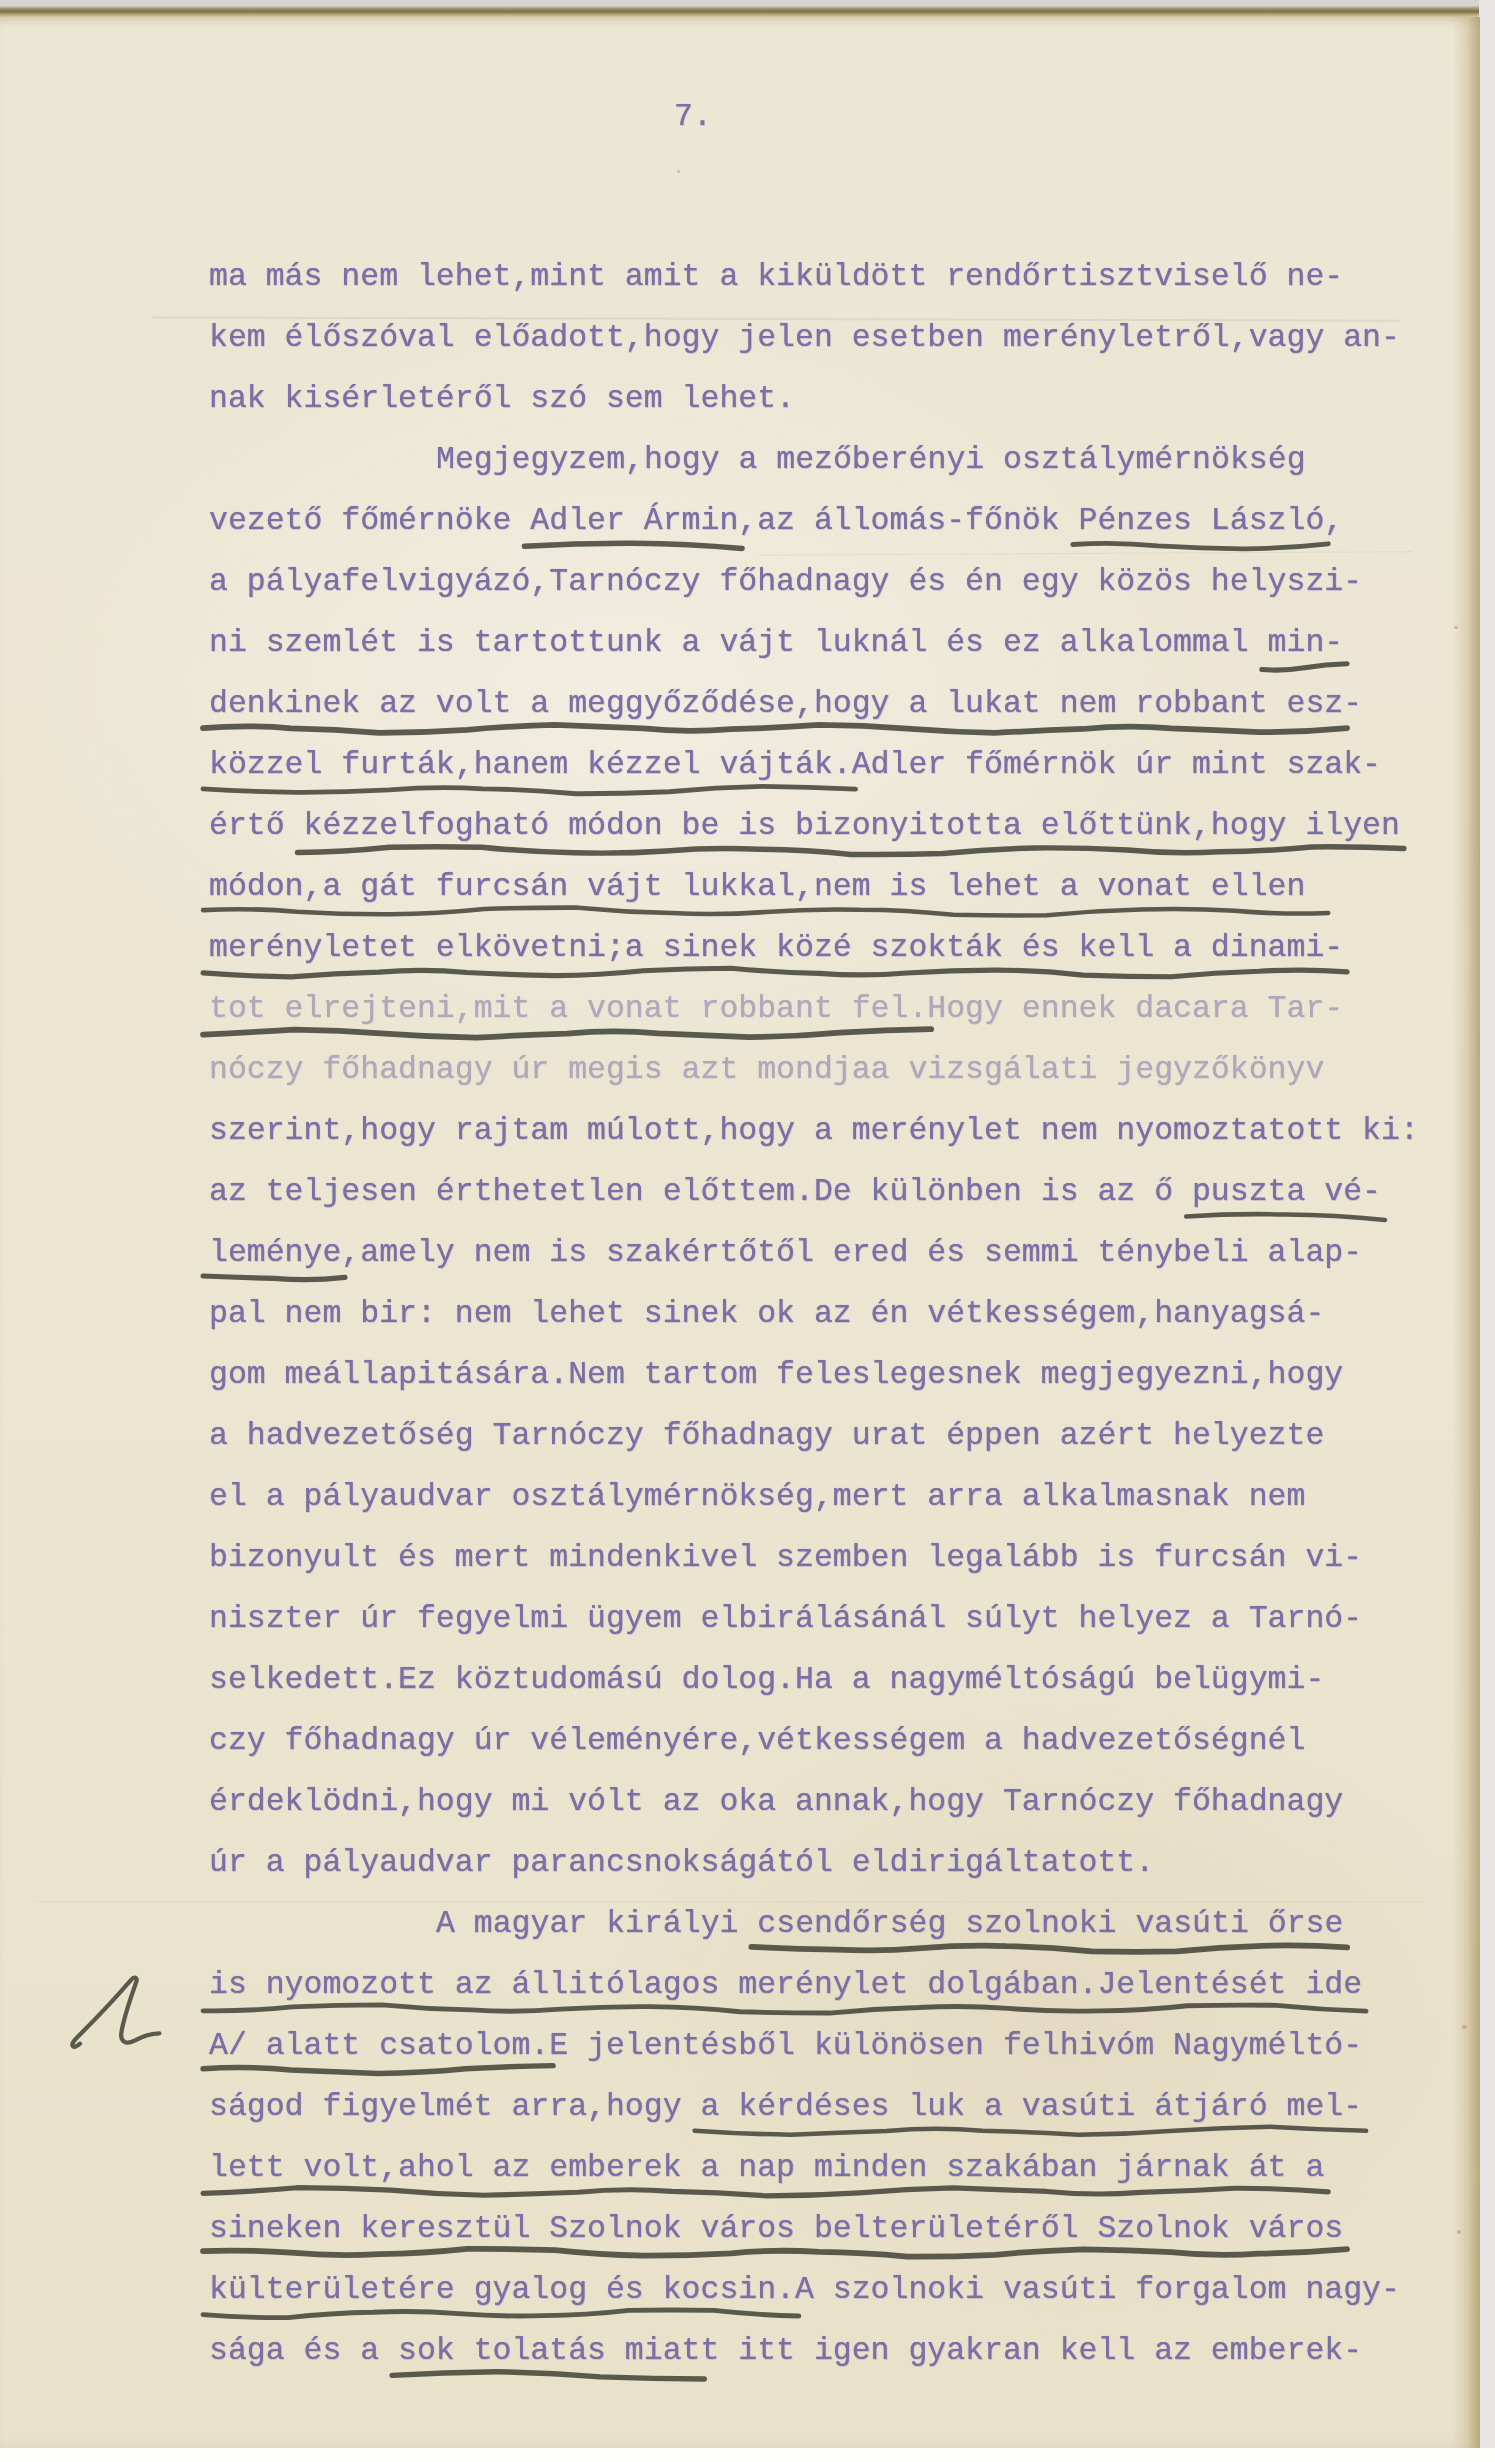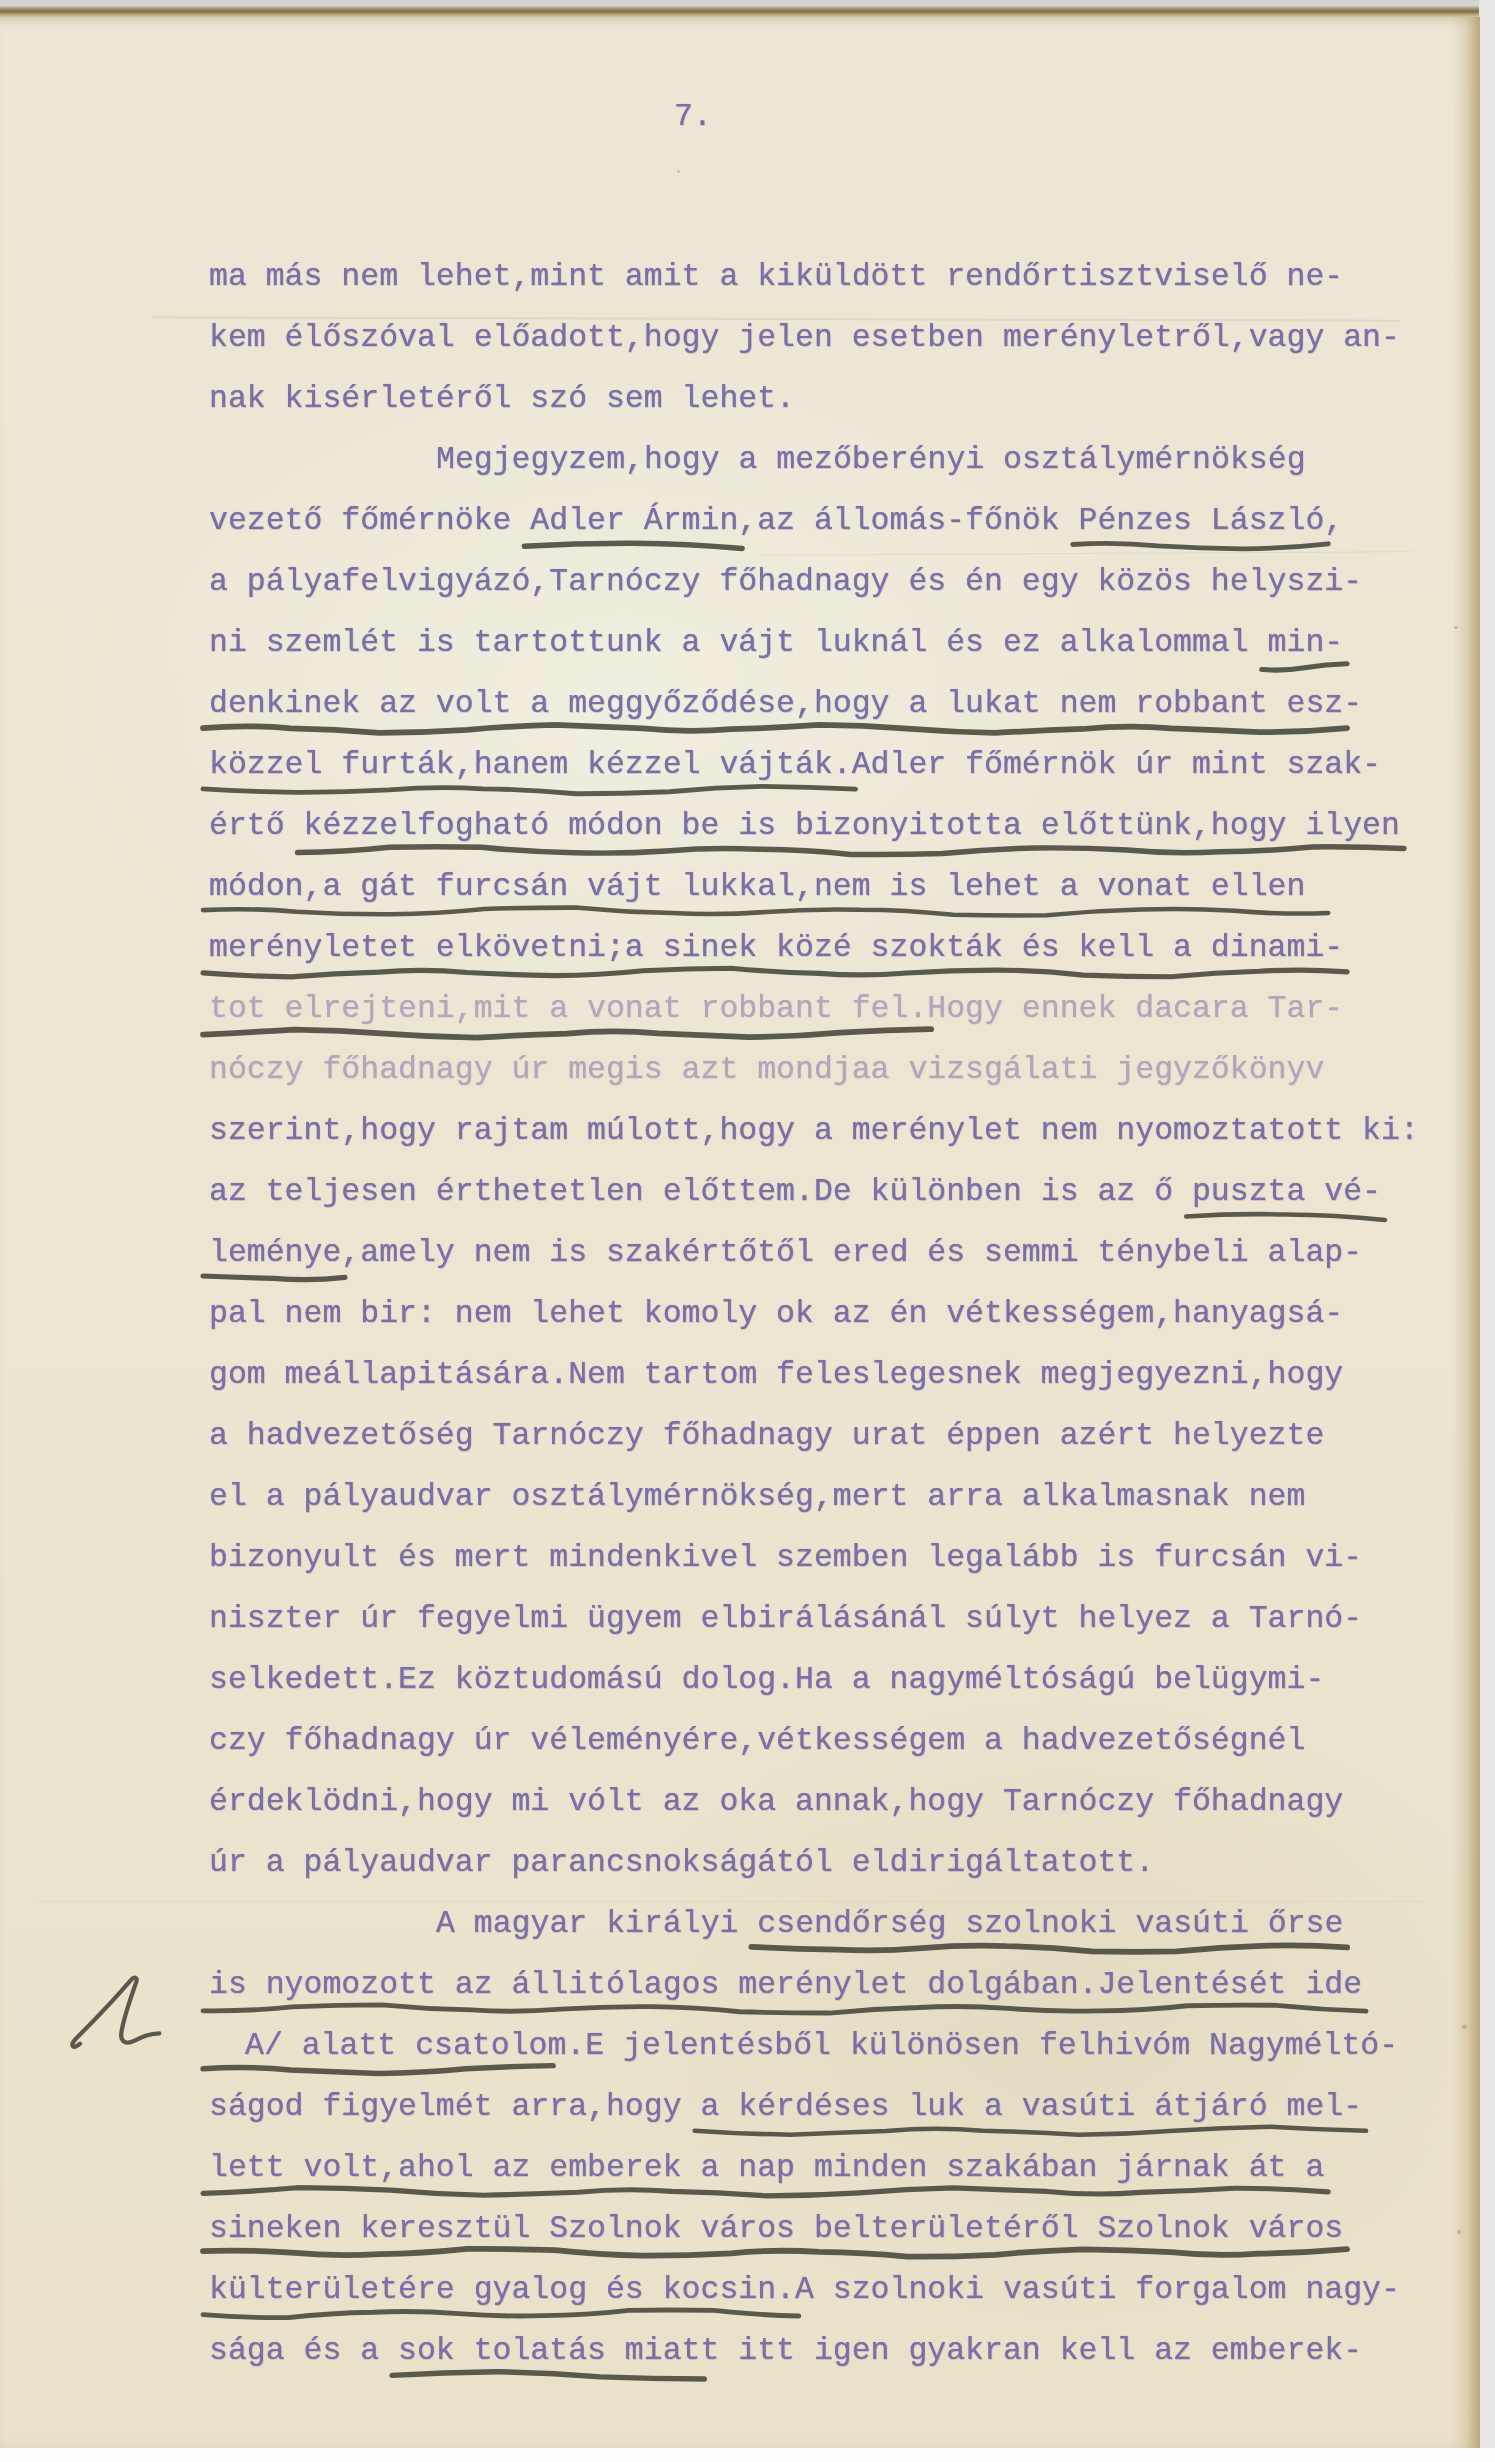--- a/index.html
+++ b/index.html
@@ -92,33 +92,33 @@
       <div class="typed-line typed" style="padding-left: 0px;">denkinek az volt a meggyőződése,hogy a lukat nem robbant esz-</div>
       <div class="typed-line typed" style="padding-left: 0px;">közzel furták,hanem kézzel vájták.Adler főmérnök úr mint szak-</div>
       <div class="typed-line typed" style="padding-left: 0px;">értő kézzelfogható módon be is bizonyitotta előttünk,hogy ilyen</div>
       <div class="typed-line typed" style="padding-left: 0px;">módon,a gát furcsán vájt lukkal,nem is lehet a vonat ellen</div>
       <div class="typed-line typed" style="padding-left: 0px;">merényletet elkövetni;a sinek közé szokták és kell a dinami-</div>
       <div class="typed-line typed faded" style="padding-left: 0px;">tot elrejteni,mit a vonat robbant fel.Hogy ennek dacara Tar-</div>
       <div class="typed-line typed faded" style="padding-left: 0px;">nóczy főhadnagy úr megis azt mondjaa vizsgálati jegyzőkönyv</div>
       <div class="typed-line typed" style="padding-left: 0px;">szerint,hogy rajtam múlott,hogy a merénylet nem nyomoztatott ki:</div>
       <div class="typed-line typed" style="padding-left: 0px;">az teljesen érthetetlen előttem.De különben is az ő puszta vé-</div>
       <div class="typed-line typed" style="padding-left: 0px;">leménye,amely nem is szakértőtől ered és semmi ténybeli alap-</div>
-      <div class="typed-line typed" style="padding-left: 0px;">pal nem bir: nem lehet komoly ok az én vétkességem,hanyagsá-</div>
+      <div class="typed-line typed" style="padding-left: 0px;">pal nem bir: nem lehet sinek ok az én vétkességem,hanyagsá-</div>
       <div class="typed-line typed" style="padding-left: 0px;">gom meállapitására.Nem tartom feleslegesnek megjegyezni,hogy</div>
       <div class="typed-line typed" style="padding-left: 0px;">a hadvezetőség Tarnóczy főhadnagy urat éppen azért helyezte</div>
       <div class="typed-line typed" style="padding-left: 0px;">el a pályaudvar osztálymérnökség,mert arra alkalmasnak nem</div>
       <div class="typed-line typed" style="padding-left: 0px;">bizonyult és mert mindenkivel szemben legalább is furcsán vi-</div>
       <div class="typed-line typed" style="padding-left: 0px;">niszter úr fegyelmi ügyem elbirálásánál súlyt helyez a Tarnó-</div>
       <div class="typed-line typed" style="padding-left: 0px;">selkedett.Ez köztudomású dolog.Ha a nagyméltóságú belügymi-</div>
       <div class="typed-line typed" style="padding-left: 0px;">czy főhadnagy úr véleményére,vétkességem a hadvezetőségnél</div>
       <div class="typed-line typed" style="padding-left: 0px;">érdeklödni,hogy mi vólt az oka annak,hogy Tarnóczy főhadnagy</div>
       <div class="typed-line typed" style="padding-left: 0px;">úr a pályaudvar parancsnokságától eldirigáltatott.</div>
       <div class="typed-line typed" style="padding-left: 227px;">A magyar királyi csendőrség szolnoki vasúti őrse</div>
       <div class="typed-line typed" style="padding-left: 0px;">is nyomozott az állitólagos merénylet dolgában.Jelentését ide</div>
-      <div class="typed-line typed" style="padding-left: 0px; margin-left: 36px;">A/ alatt csatolom.E jelentésből különösen felhivóm Nagyméltó-</div>
+      <div class="typed-line typed" style="padding-left: 0px;">A/ alatt csatolom.E jelentésből különösen felhivóm Nagyméltó-</div>
       <div class="typed-line typed" style="padding-left: 0px;">ságod figyelmét arra,hogy a kérdéses luk a vasúti átjáró mel-</div>
       <div class="typed-line typed" style="padding-left: 0px;">lett volt,ahol az emberek a nap minden szakában járnak át a</div>
       <div class="typed-line typed" style="padding-left: 0px;">sineken keresztül Szolnok város belterületéről Szolnok város</div>
       <div class="typed-line typed" style="padding-left: 0px;">külterületére gyalog és kocsin.A szolnoki vasúti forgalom nagy-</div>
       <div class="typed-line typed" style="padding-left: 0px;">sága és a sok tolatás miatt itt igen gyakran kell az emberek-</div>
     </div>
 
   <svg id="overlay" class="overlay" viewBox="0 0 2467 4062">
     <path class="pencil" stroke-width="7" d="M132 3372 C120 3383 114 3375 126 3363 C152 3337 197 3289 216 3267
              C222 3260 227 3263 225 3270 C214 3301 202 3340 200 3356

